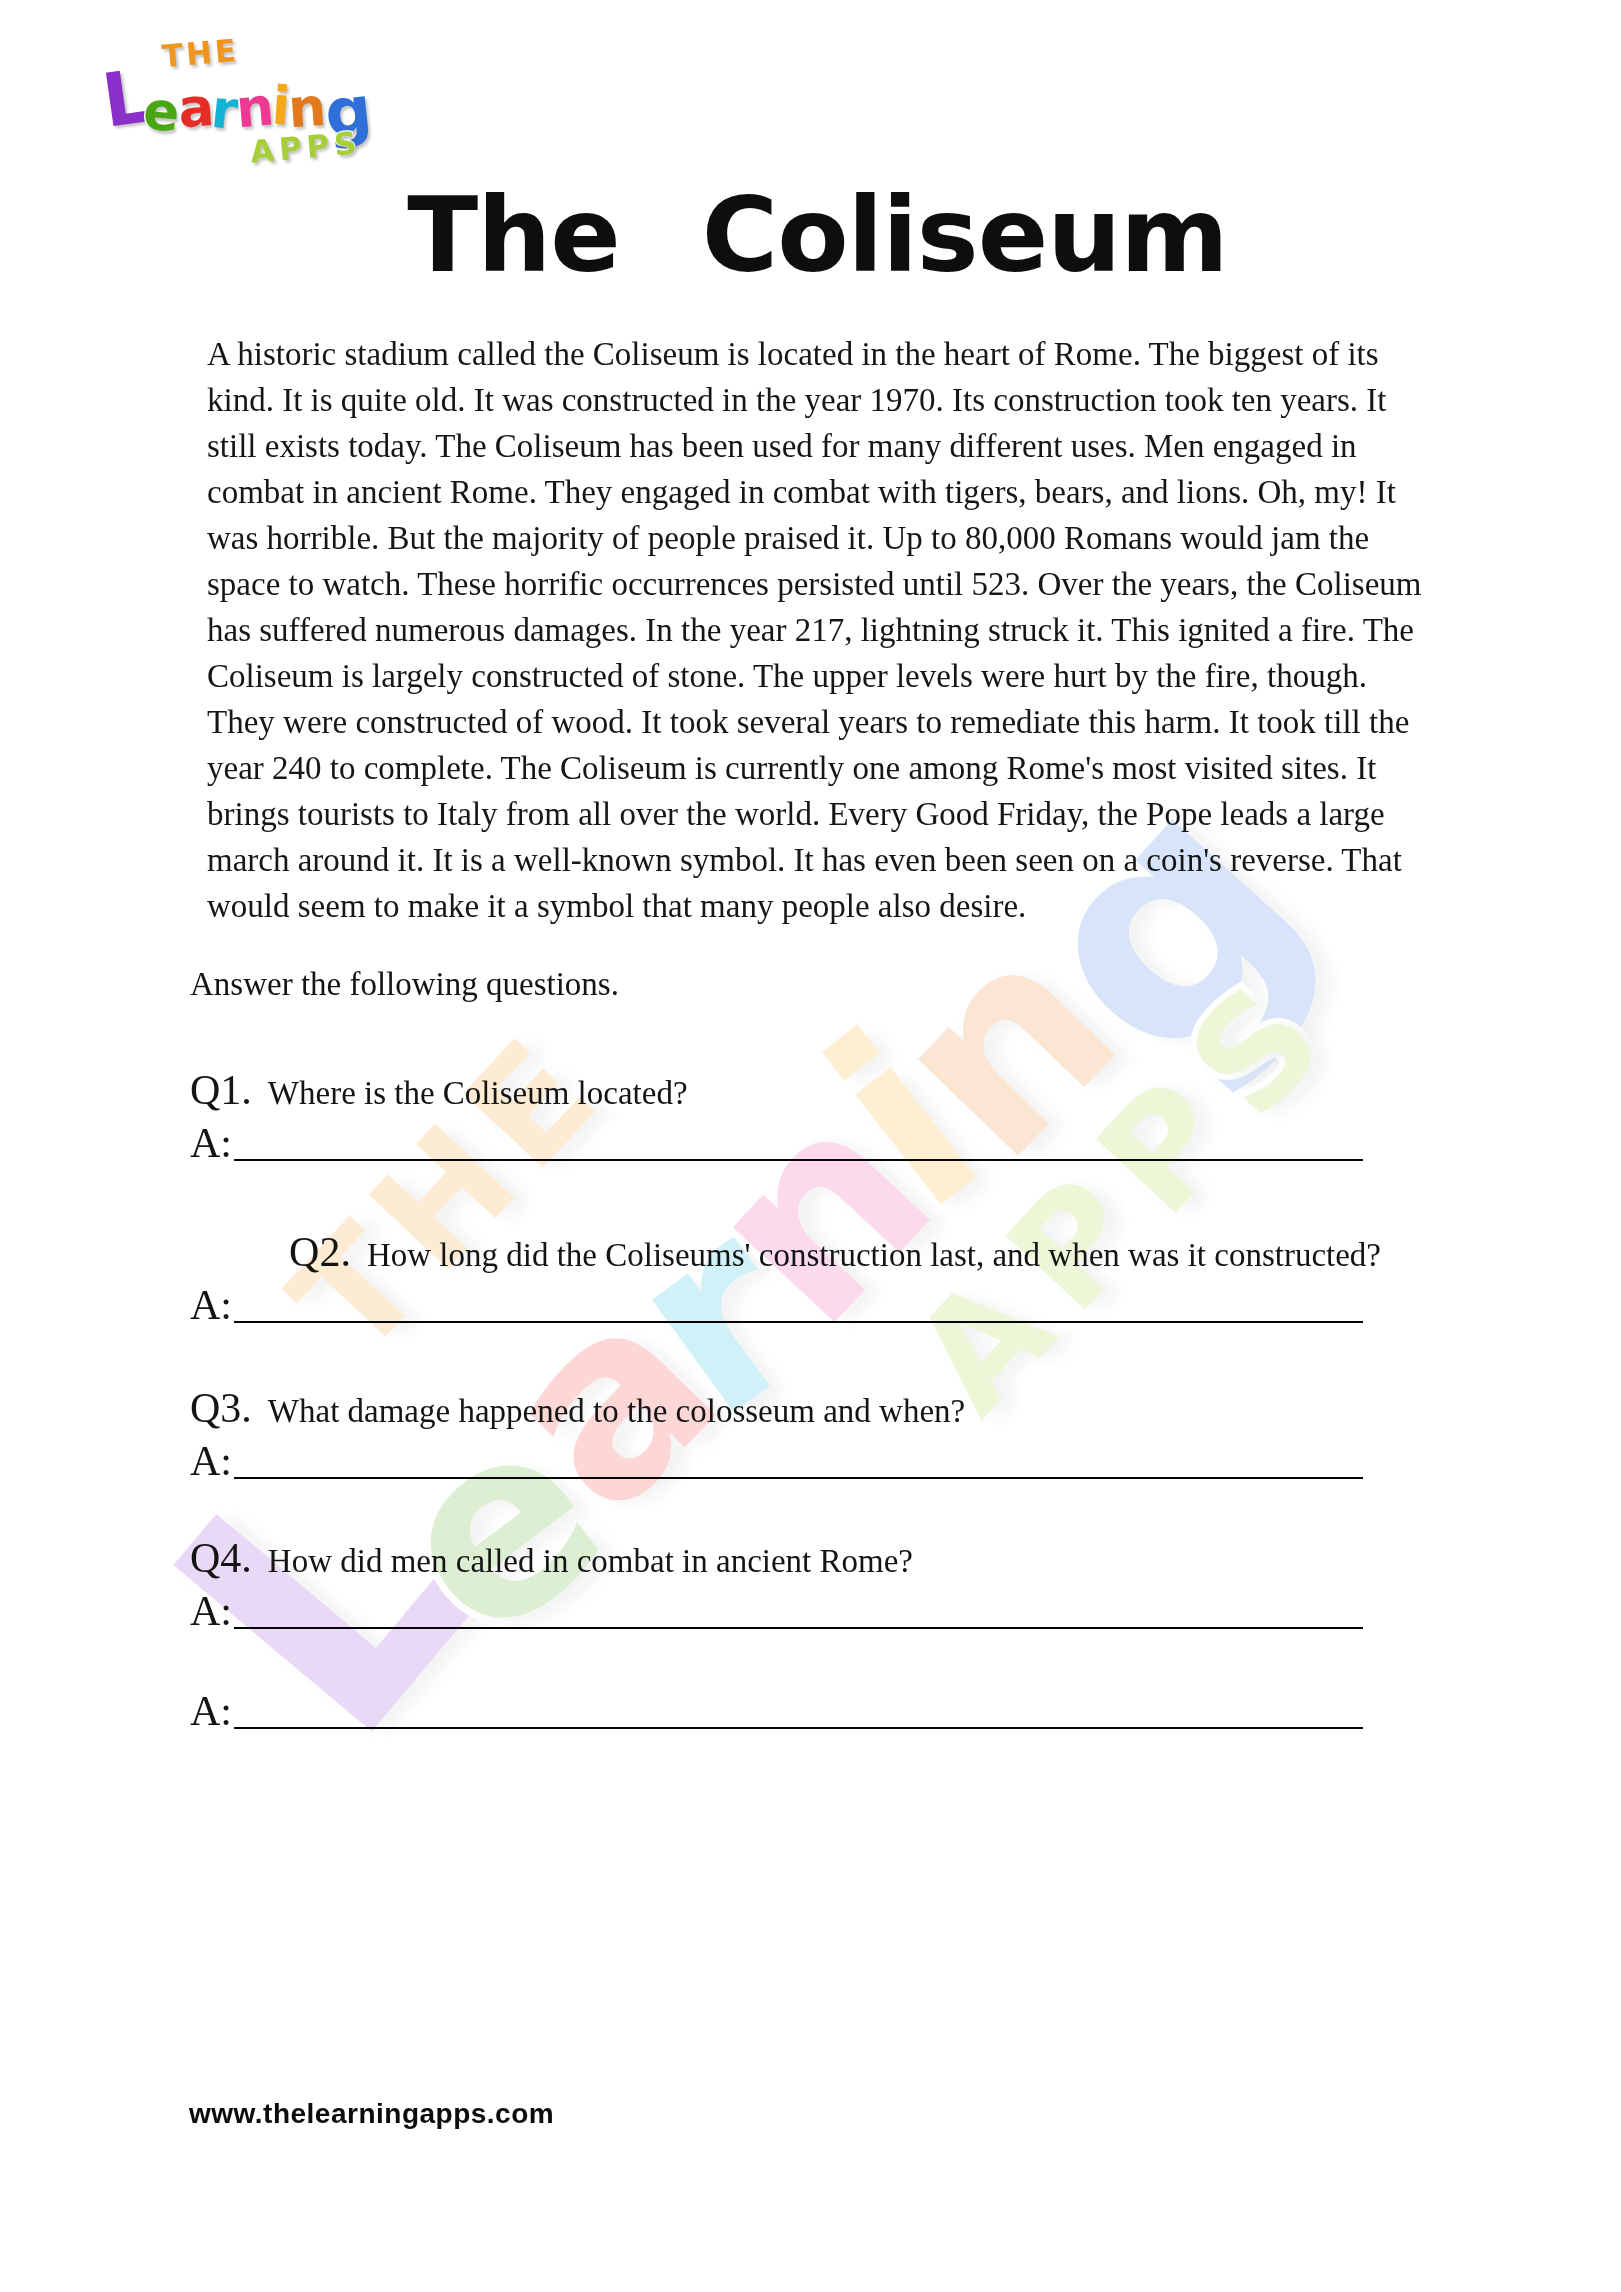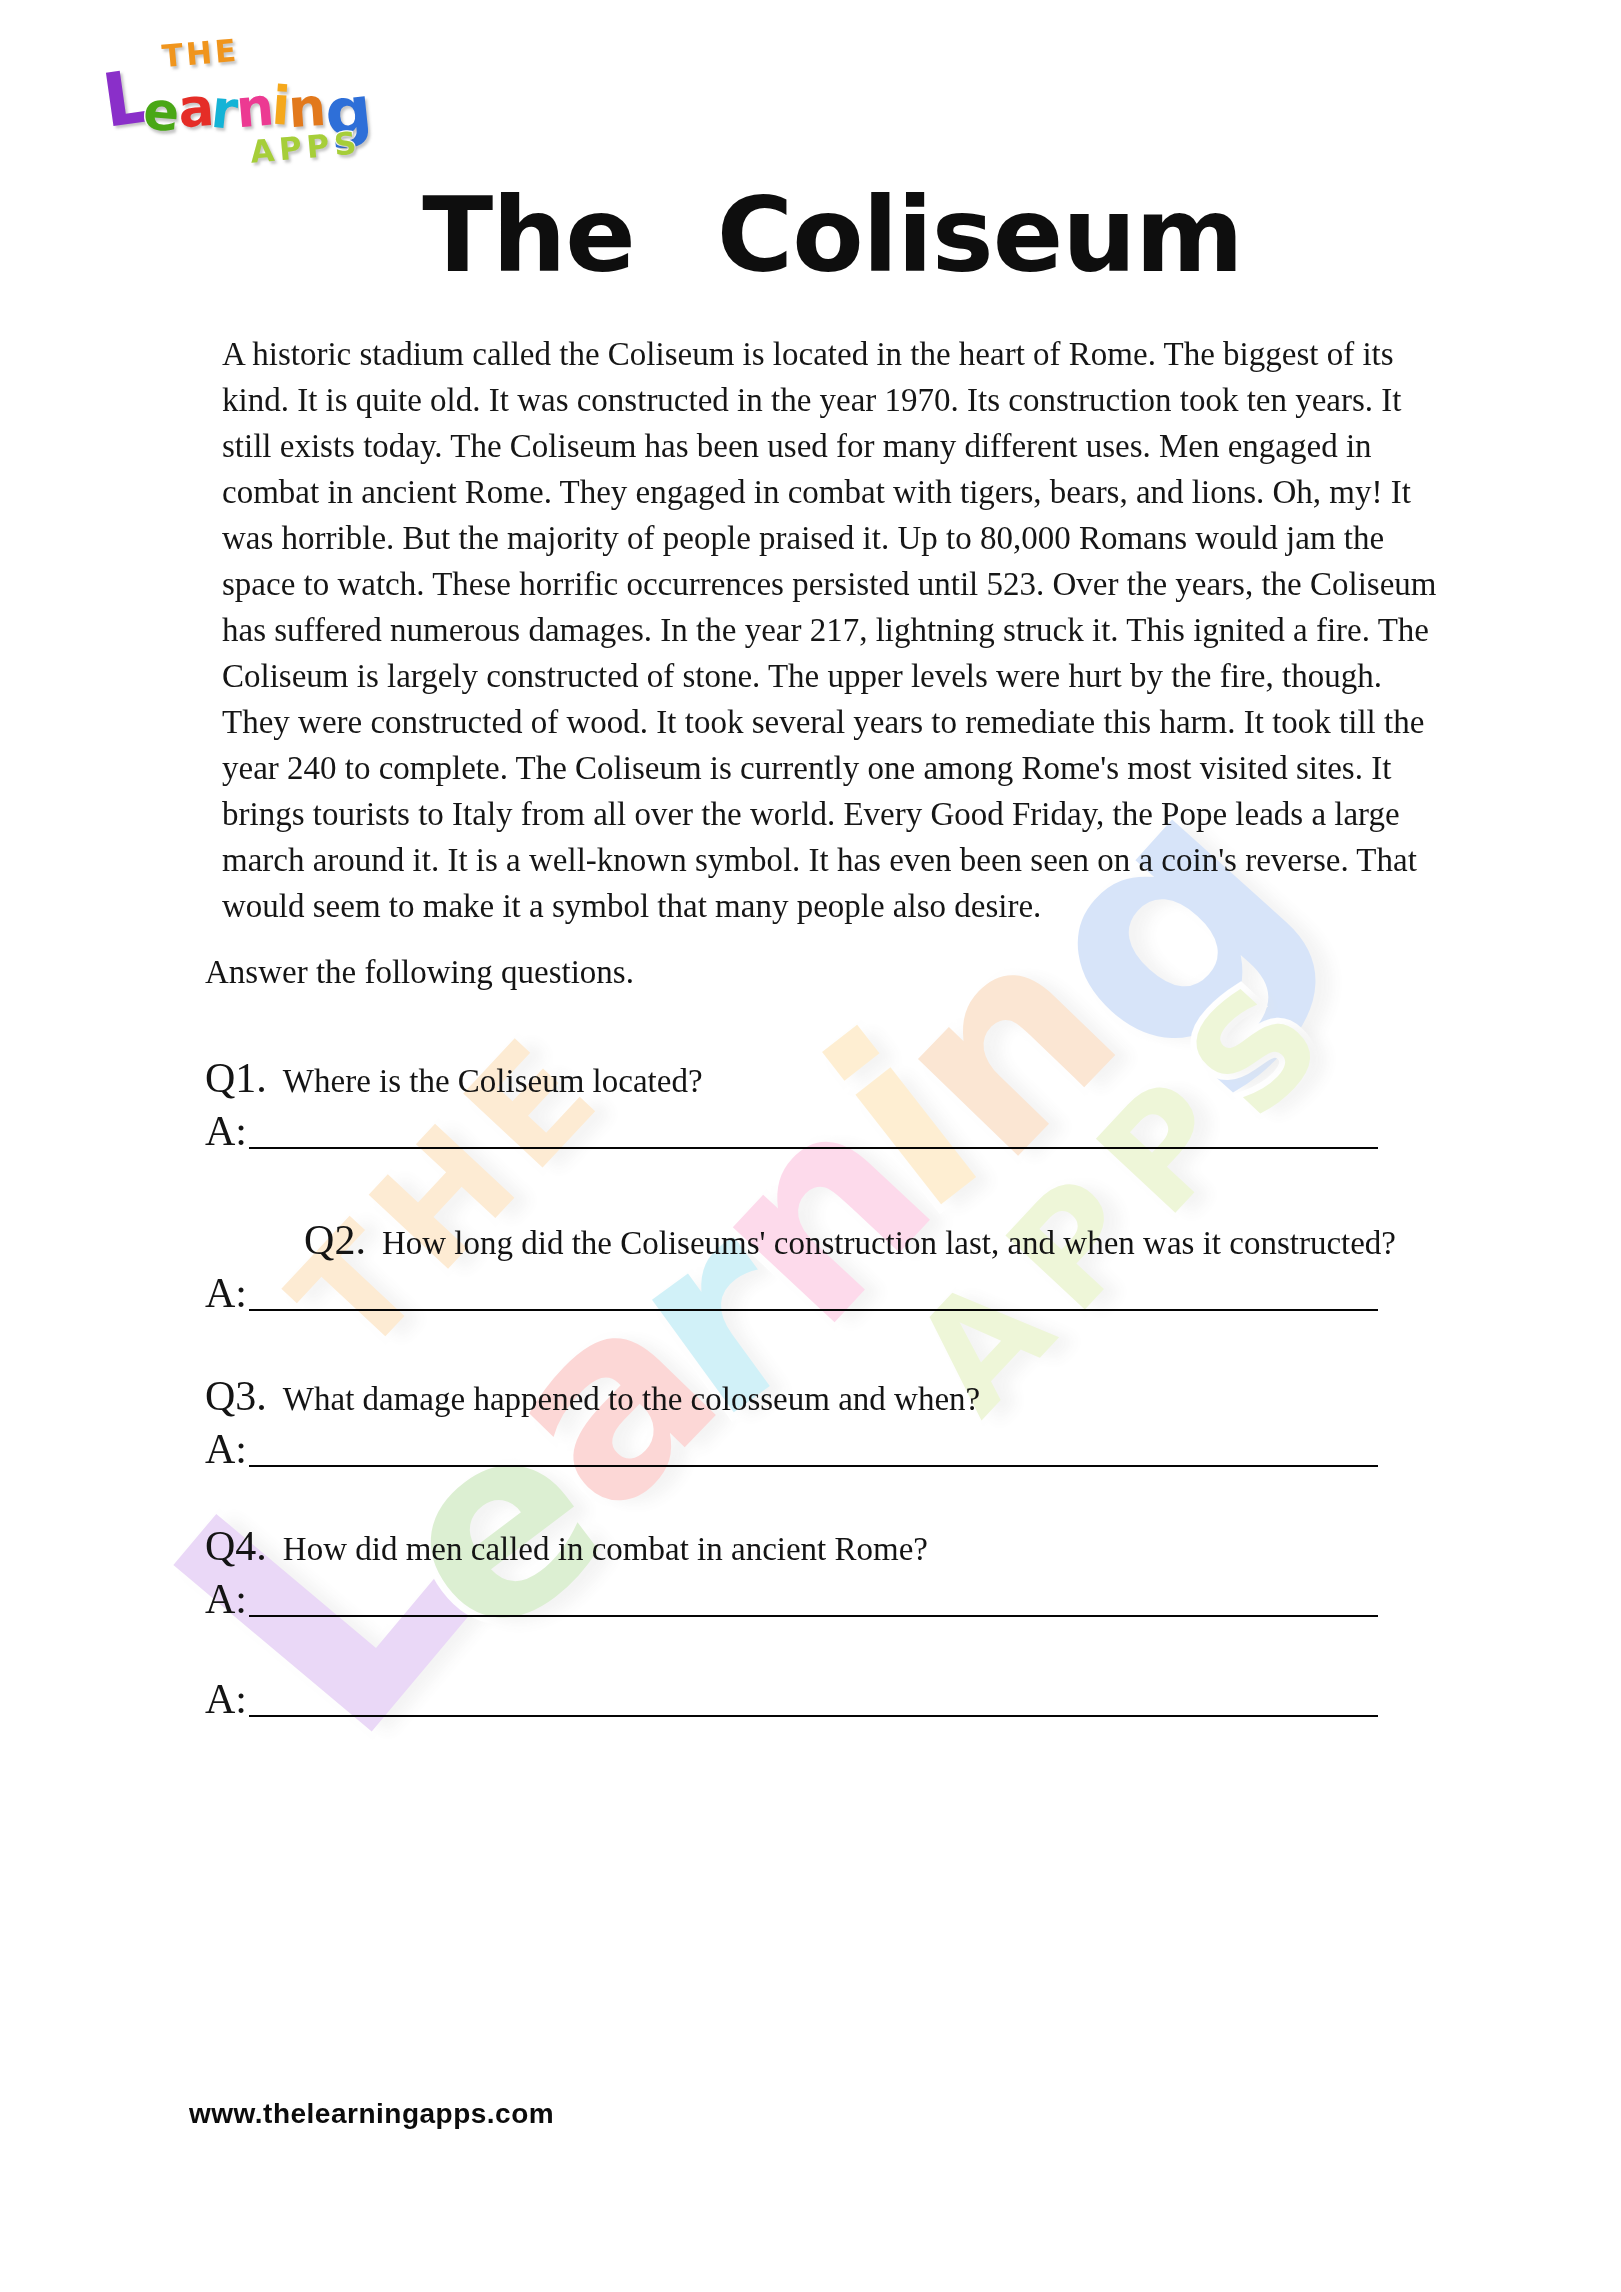--- a/index.html
+++ b/index.html
@@ -56,21 +56,21 @@
     width:294px; height:132px;
     transform:translate(-50%,-50%) rotate(-42deg) scale(4.8);
     opacity:0.18;
     z-index:0;
     pointer-events:none;
     filter:saturate(1.1);
   }
 
   
   .content {
-    position:absolute; left:205px; top:0;
+    position:absolute; left:190px; top:0;
     width:1255px;
     z-index:1;
   }
   h1.title {
     margin:0; padding-top:176px;
     text-align:center;
     font-family:"DejaVu Sans", sans-serif;
     font-weight:700;
     font-size:104px;
     line-height:1.15;
@@ -78,21 +78,21 @@
     word-spacing:0.45em;
     color:#0e0e0e;
   }
   .passage {
     margin:35px 17px 0;
     font-size:33px;
     line-height:46px;
     color:#161616;
   }
   .instruction {
-    margin:20px 0 0;
+    margin:32px 0 0;
     font-size:33px;
     line-height:46px;
   }
   .questions { margin:0; }
   .question .q-line {
     font-size:33px;
     line-height:49px;
     max-width:1191px;
   }
   .q-label { font-size:42px;margin-top:48px; }

